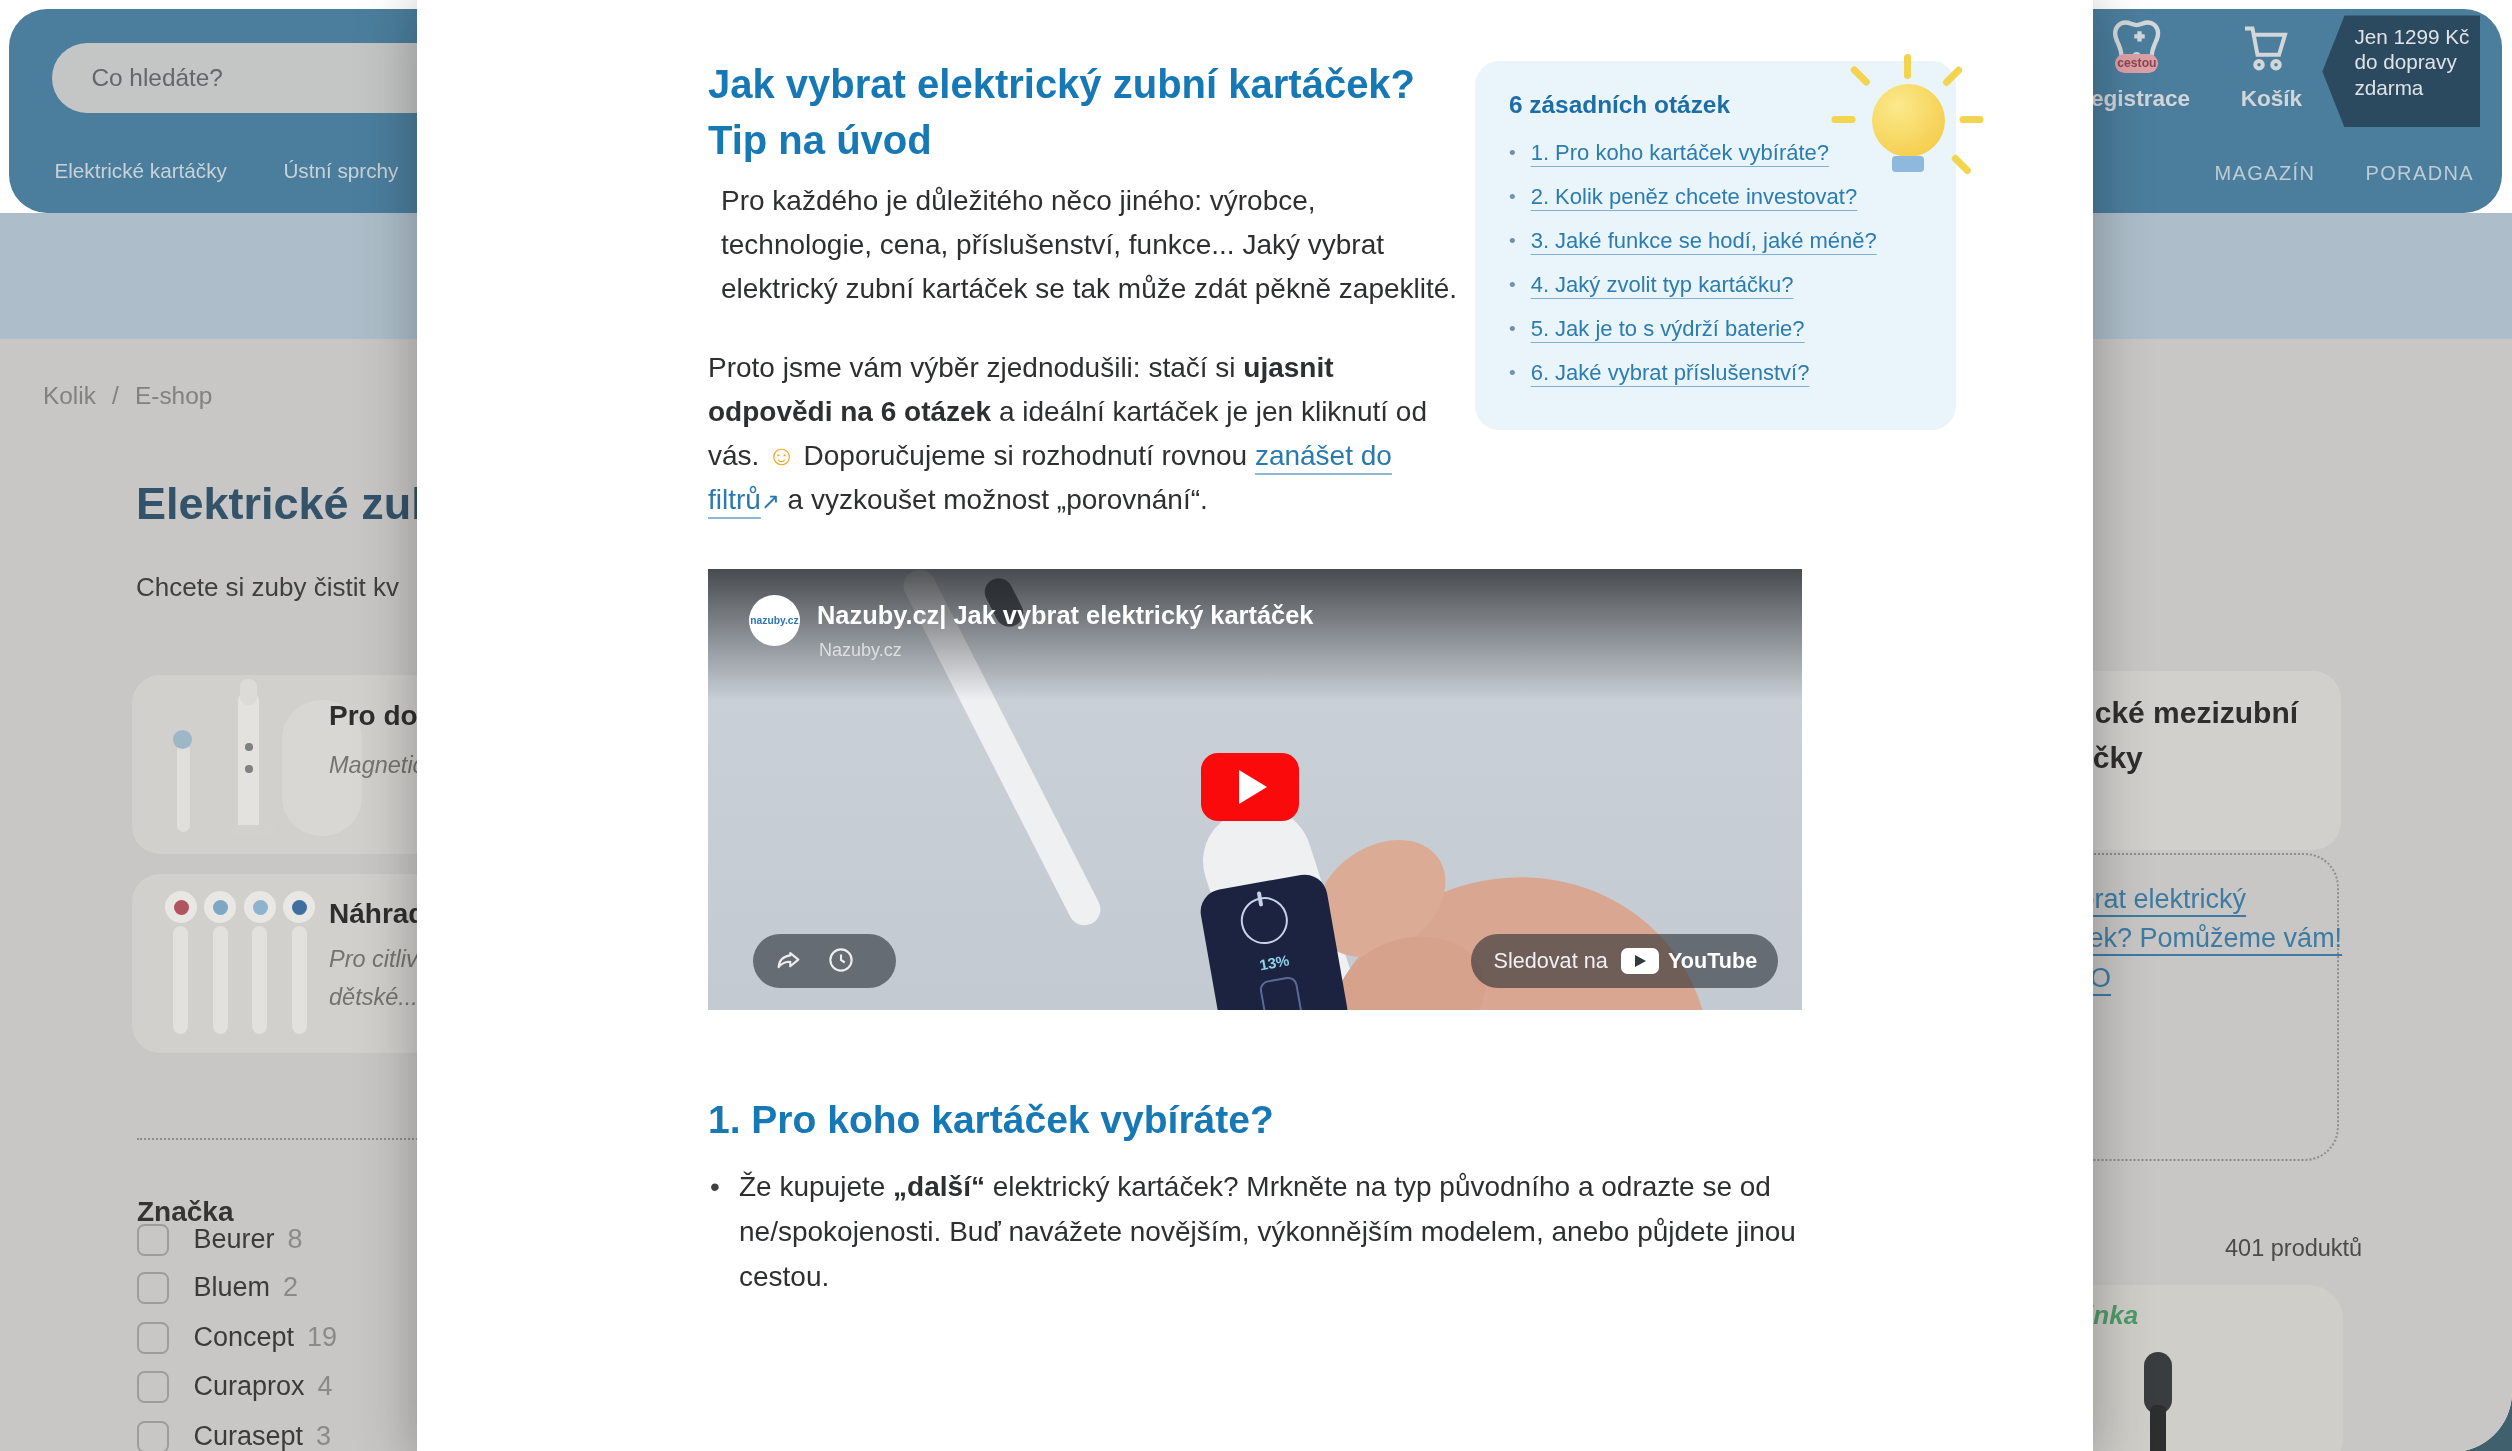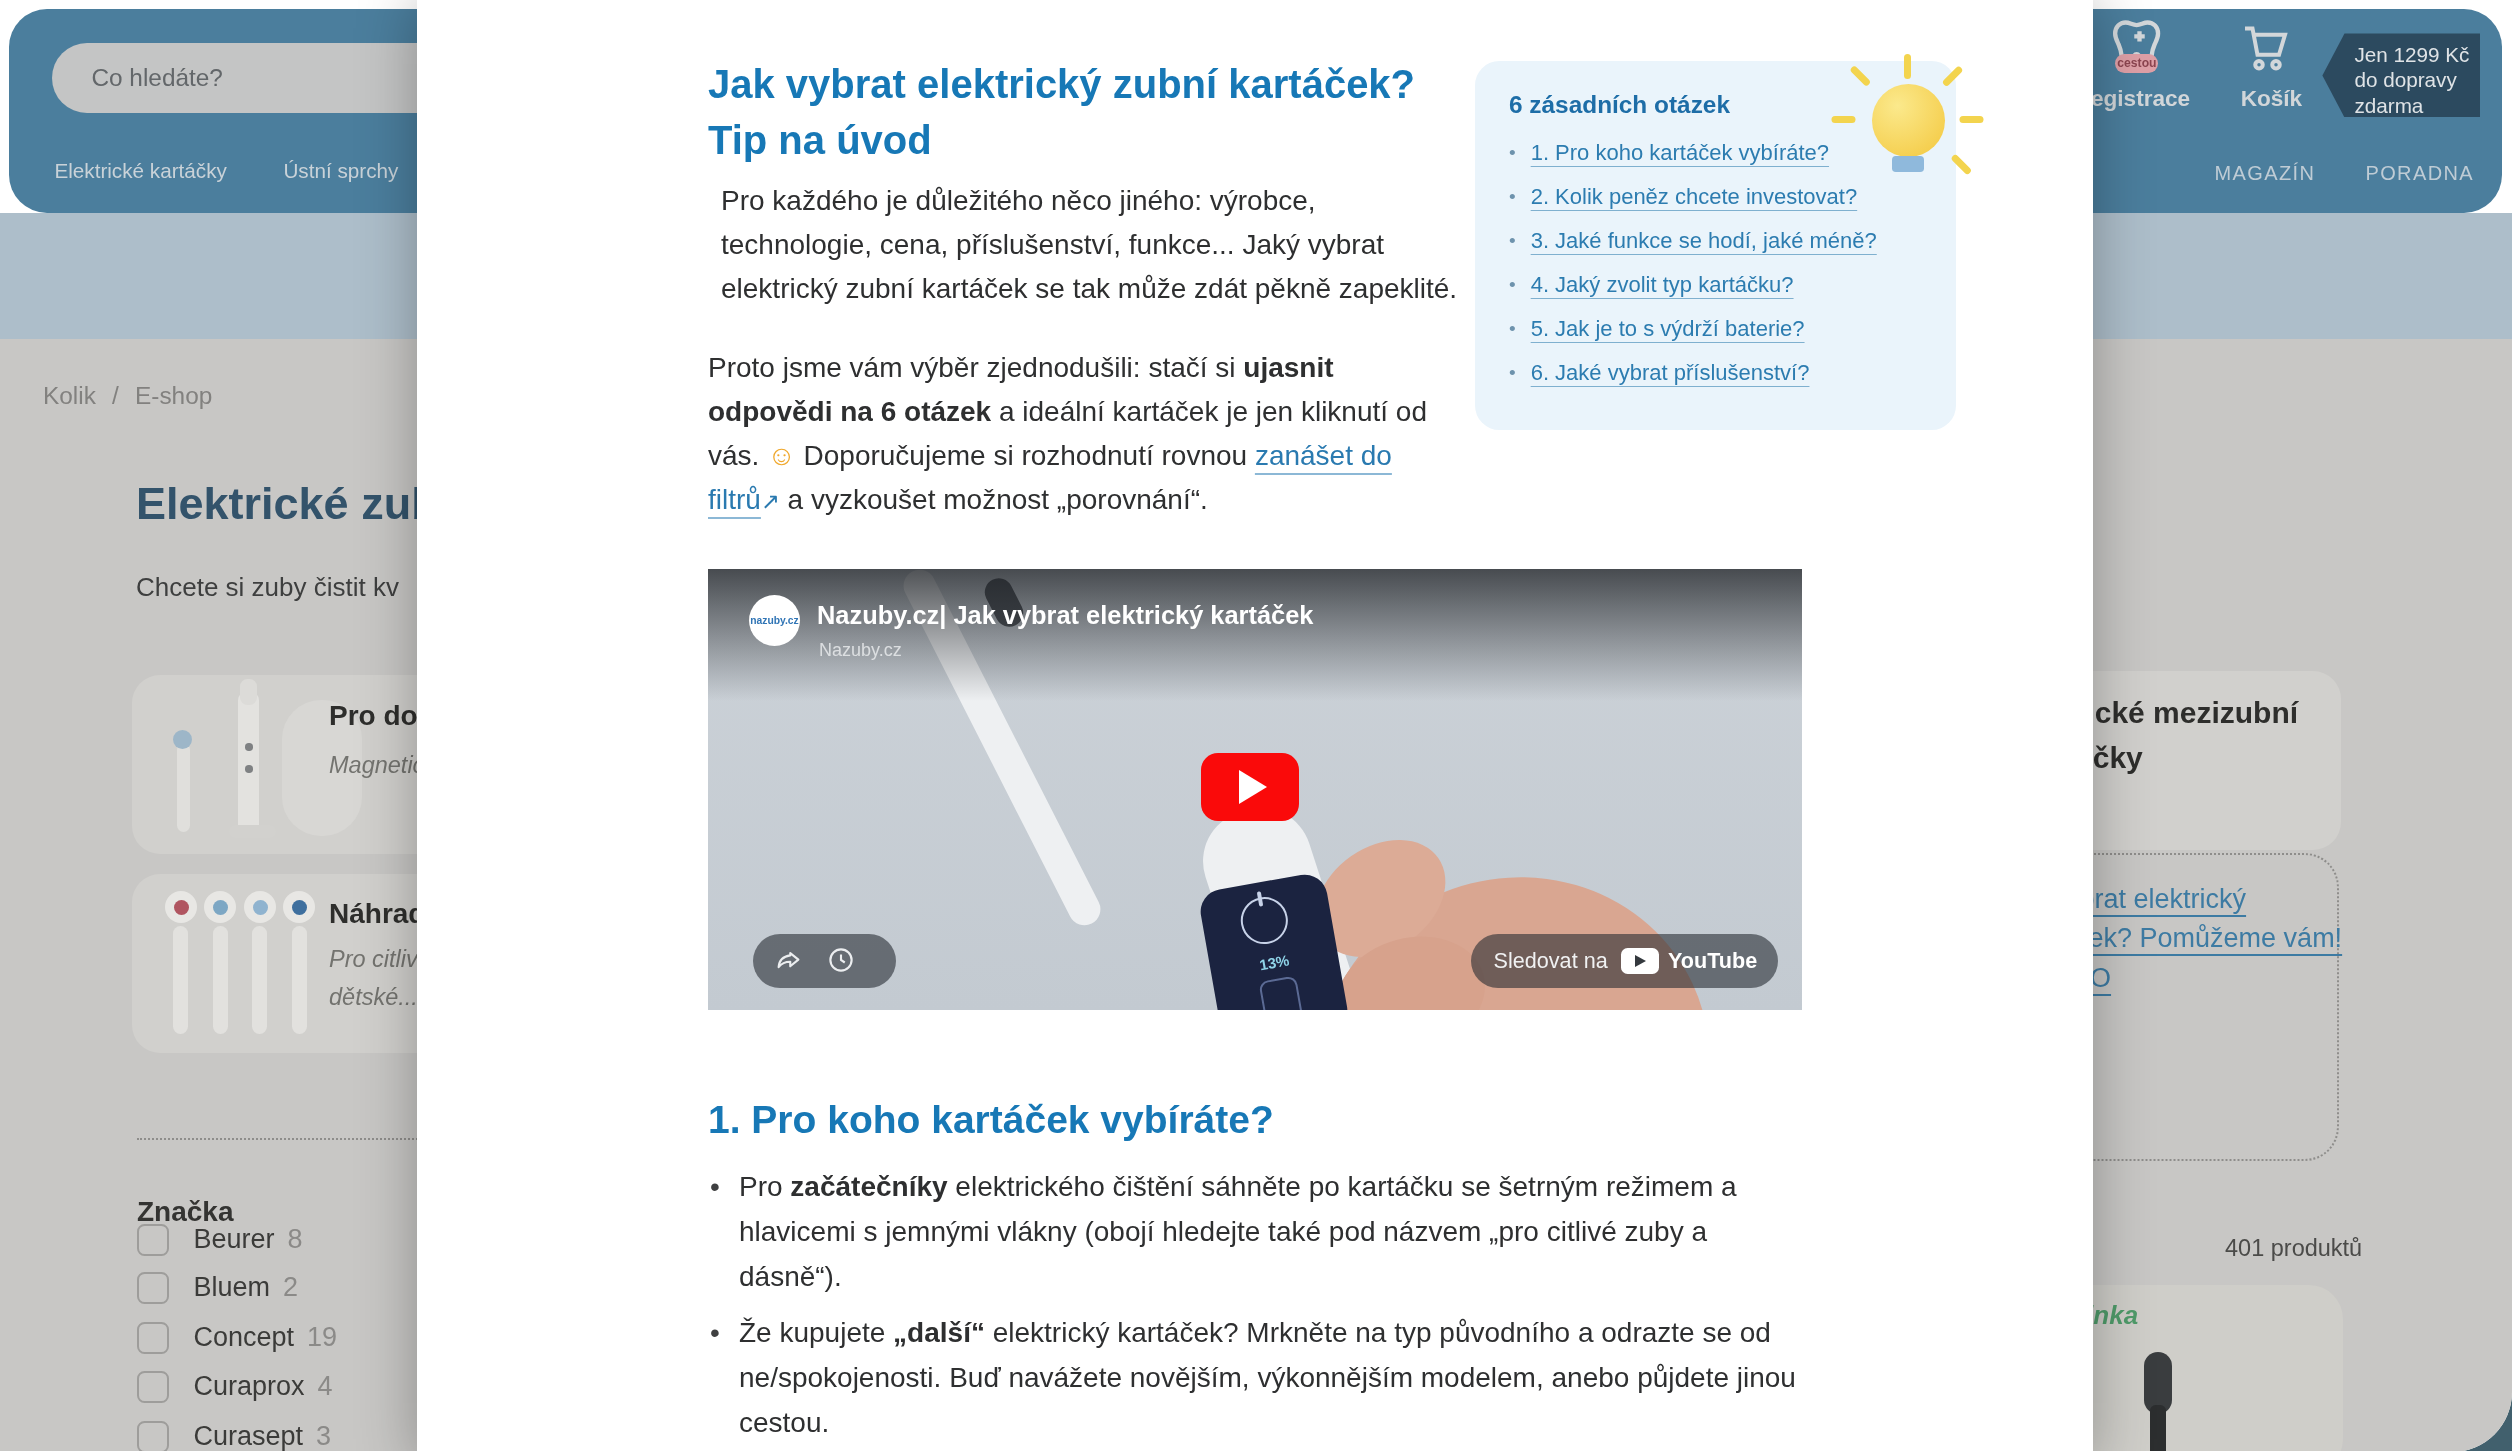--- a/index.html
+++ b/index.html
@@ -11,21 +11,21 @@
   
   .header-card{left:9.4px;top:9.4px;width:2493px;height:204px;background:#4b7e9d;border-radius:38px;}
   .subband{left:0;top:213px;width:2512px;height:126px;background:#adbeca;}
   .content-bg{left:0;top:339px;width:2512px;height:1112px;background:#c8c7c5;}
   .search-pill{left:43px;top:34px;width:1034px;height:70px;border-radius:35px;background:#c4c5c5;border:none;outline:none;
     padding:0 0 0 39px;font-size:24.4px;color:#3c4043;}
   .search-pill::placeholder{color:#63676a;opacity:1;}
   .navitem{top:150px;font-size:20.7px;color:#c9d2d8;}
   .topnav{top:153px;font-size:20px;letter-spacing:1.4px;color:#bfccd5;}
   .hicon-label{top:77px;font-size:22.6px;font-weight:700;color:#d2d6d9;text-align:center;}
-  .ship-badge{left:2313px;top:24px;width:158px;height:84px;background:#2c4a5f;
+  .ship-badge{left:2313px;top:6px;width:158px;height:112px;background:#2c4a5f;
     clip-path:polygon(0 50%,14% 0,100% 0,100% 100%,14% 100%);padding:8.5px 7.5px 0 32px;
     font-size:20.7px;line-height:25.4px;color:#dfe3e6;}
   .profi{left:2115px;top:55px;width:43px;height:19px;border-radius:9.4px;background:#dfa0a7;
     font-size:12.2px;font-weight:700;color:#8c4550;text-align:center;line-height:19px;}
   
   .crumb{left:43px;top:382px;font-size:24.4px;color:#82817f;}
   .crumb span{margin-right:9.4px;}
   .h1{left:136px;top:478px;font-size:45px;font-weight:700;color:#33536b;white-space:nowrap;}
   .intro{left:136px;top:572px;font-size:26px;color:#3e3f3f;white-space:nowrap;}
   .lcard{width:555px;height:179px;border-radius:28px;background:#d1d0cd;}
@@ -322,23 +322,20 @@
           <span class="ytlogo">
               <span class="tri"></span>
             </span>
           <span class="ytword">YouTube</span>
         </div>
       </div>
 
       <div class="abs h2">1. Pro koho kartáček vybíráte?</div>
       <div class="abs mlist">
         <div class="mli">
-          <span>Pro </span><span class="b">začátečníky</span><span> elektrického čištění sáhněte po kartáčku se šetrným režimem a hlavicemi s jemnými vlákny (obojí hledejte také pod názvem „pro citlivé zuby a dásně“).</span>
-        </div>
-        <div class="mli">
           <span>Že kupujete </span><span class="b">„další“</span><span> elektrický kartáček? Mrkněte na typ původního a odrazte se od ne/spokojenosti. Buď navážete novějším, výkonnějším modelem, anebo půjdete jinou cestou.</span>
         </div>
       </div>
     </div>
 
   </div>
   <div class="abs" style="right:0;bottom:0;width:60px;height:60px;"></div>
 </div>
 
 

